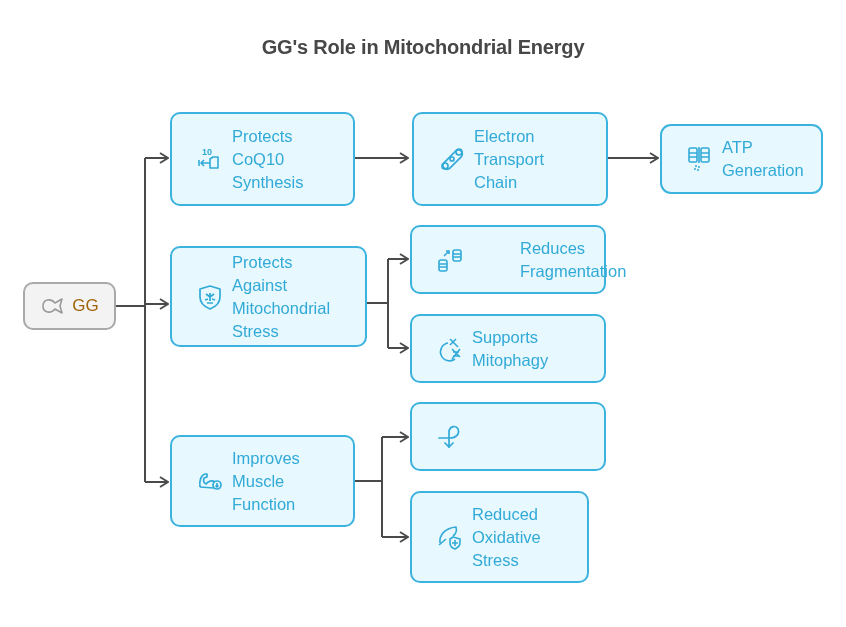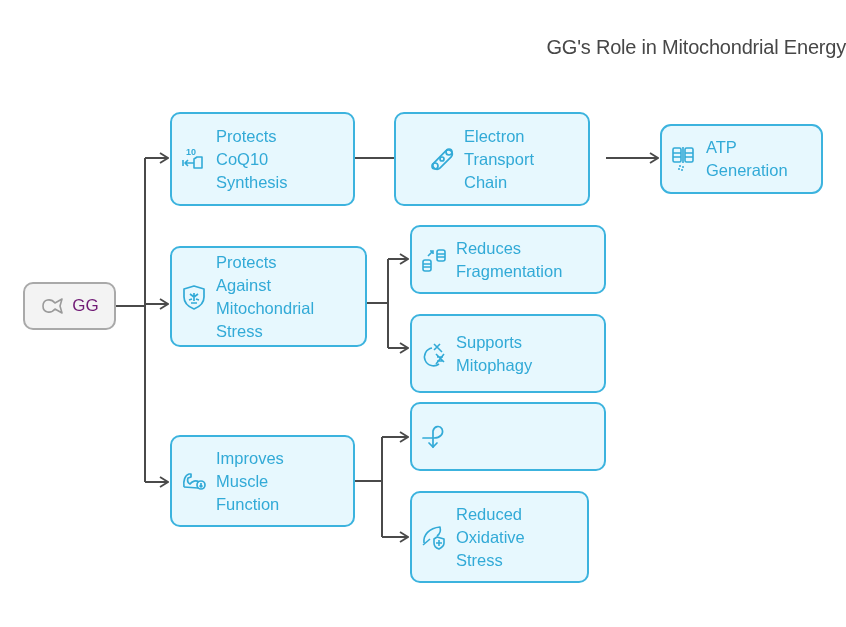--- a/index.html
+++ b/index.html
@@ -1,29 +1,29 @@
 <!DOCTYPE html>
 <html><head>
 <meta charset="utf-8">
 <style>
   html, body { margin: 0; padding: 0; background: #ffffff; }
   body { width: 846px; height: 627px; position: relative; overflow: hidden;
          font-family: "Liberation Sans", "DejaVu Sans", sans-serif; }
-  .title { position: absolute; left: 0; width: 846px; top: 36px; text-align: right;
-           font-size: 20px; font-weight: normal; color: #474747; letter-spacing: -0.2px; }
+  .title { position: absolute; left: 0; width: 846px; top: 36px; text-align: center;
+           font-size: 20px; font-weight: bold; color: #474747; letter-spacing: -0.2px; }
   svg.connectors { position: absolute; left: 0; top: 0; }
   .node { position: absolute; box-sizing: border-box; background: #e7f8fe;
           border: 2px solid #3cb3de; border-radius: 10px; display: flex; align-items: center;
           color: #32aad7; font-size: 16.5px; line-height: 23px; }
-  .node .icon { width: 28px; height: 28px; margin-left: 8px; margin-right: 8px; flex: 0 0 28px; }
+  .node .icon { width: 28px; height: 28px; margin-left: 24px; margin-right: 8px; flex: 0 0 28px; }
   .node .icon svg { width: 28px; height: 28px; display: block; }
   .node .label { white-space: pre-line; }
   .root { position: absolute; box-sizing: border-box; background: #f3f3f3; border: 2px solid #a9a9a9;
           border-radius: 10px; display: flex; align-items: center; justify-content: center;
-          color: #701a75; font-size: 17px; }
+          color: #a16207; font-size: 17px; }
   .root .icon { width: 26px; height: 22px; margin-right: 6px; }
   .root .icon svg { width: 26px; height: 22px; display: block; }
 </style>
 </head>
 <body>
 
 <div class="title">GG's Role in Mitochondrial Energy</div>
 
 <svg class="connectors" width="846" height="627">
   <defs>
@@ -64,21 +64,21 @@
     <svg viewBox="0 0 28 28">
         <text x="6" y="10" font-size="9" font-weight="bold" fill="#32aad7" font-family="Liberation Sans, sans-serif">10</text>
         <path d="M3,15 L3,21 M5,18 L14,18 M8,15 L5,18 L8,21 M14,14 L17,12 L22,12 L22,23 L14,23 Z" fill="none" stroke="#32aad7" stroke-width="1.6" stroke-linejoin="round"></path>
       </svg>
   </span>
   <span class="label">Protects
 CoQ10
 Synthesis</span>
 </div>
 
-<div class="node" style="left:394px;top:112px;width:196px;height:94px;padding-left:24px;">
+<div class="node" style="left:412px;top:112px;width:196px;height:94px;">
   <span class="icon">
     <svg viewBox="0 0 28 28">
         <g fill="none" stroke="#32aad7" stroke-width="1.7">
           <rect x="2" y="11" width="24" height="8" rx="4" transform="rotate(-45 14 14)"></rect>
           <circle cx="7" cy="21" r="3"></circle>
           <circle cx="21" cy="7" r="3"></circle>
           <circle cx="14" cy="14" r="2"></circle>
         </g>
       </svg>
   </span>
@@ -116,37 +116,37 @@
           <path d="M14,10 L14,18 M10,11 L14,14 L18,11 M9,17 L12,16 M19,17 L16,16 M11,20 L17,20"></path>
         </g>
       </svg>
   </span>
   <span class="label">Protects
 Against
 Mitochondrial
 Stress</span>
 </div>
 
-<div class="node" style="left:410px;top:225px;width:196px;height:69px;">
+<div class="node" style="left:410px;top:225px;width:196px;height:69px;gap:48px;">
   <span class="icon">
     <svg viewBox="0 0 28 28">
         <g fill="none" stroke="#32aad7" stroke-width="1.6">
           <rect x="17" y="4" width="8" height="11" rx="2"></rect>
           <path d="M17,8 L25,8 M17,11 L25,11"></path>
           <rect x="3" y="14" width="8" height="11" rx="2"></rect>
           <path d="M3,18 L11,18 M3,21 L11,21"></path>
           <path d="M8,10 L12,6 M10,5 L13,5 L13,8"></path>
         </g>
       </svg>
   </span>
   <span class="label">Reduces
 Fragmentation</span>
 </div>
 
-<div class="node" style="left:410px;top:314px;width:196px;height:79px;">
+<div class="node" style="left:410px;top:314px;width:196px;height:69px;">
   <span class="icon">
     <svg viewBox="0 0 28 28">
         <g fill="none" stroke="#32aad7" stroke-width="1.6">
           <path d="M12,8 A9,9 0 1 0 19,24"></path>
           <path d="M14,4 L22,12 M20,4 L14,10 M16,14 L24,22 M24,14 L16,24 M17,17 L23,17 M17,21 L23,21"></path>
         </g>
       </svg>
   </span>
   <span class="label">Supports
 Mitophagy</span>

